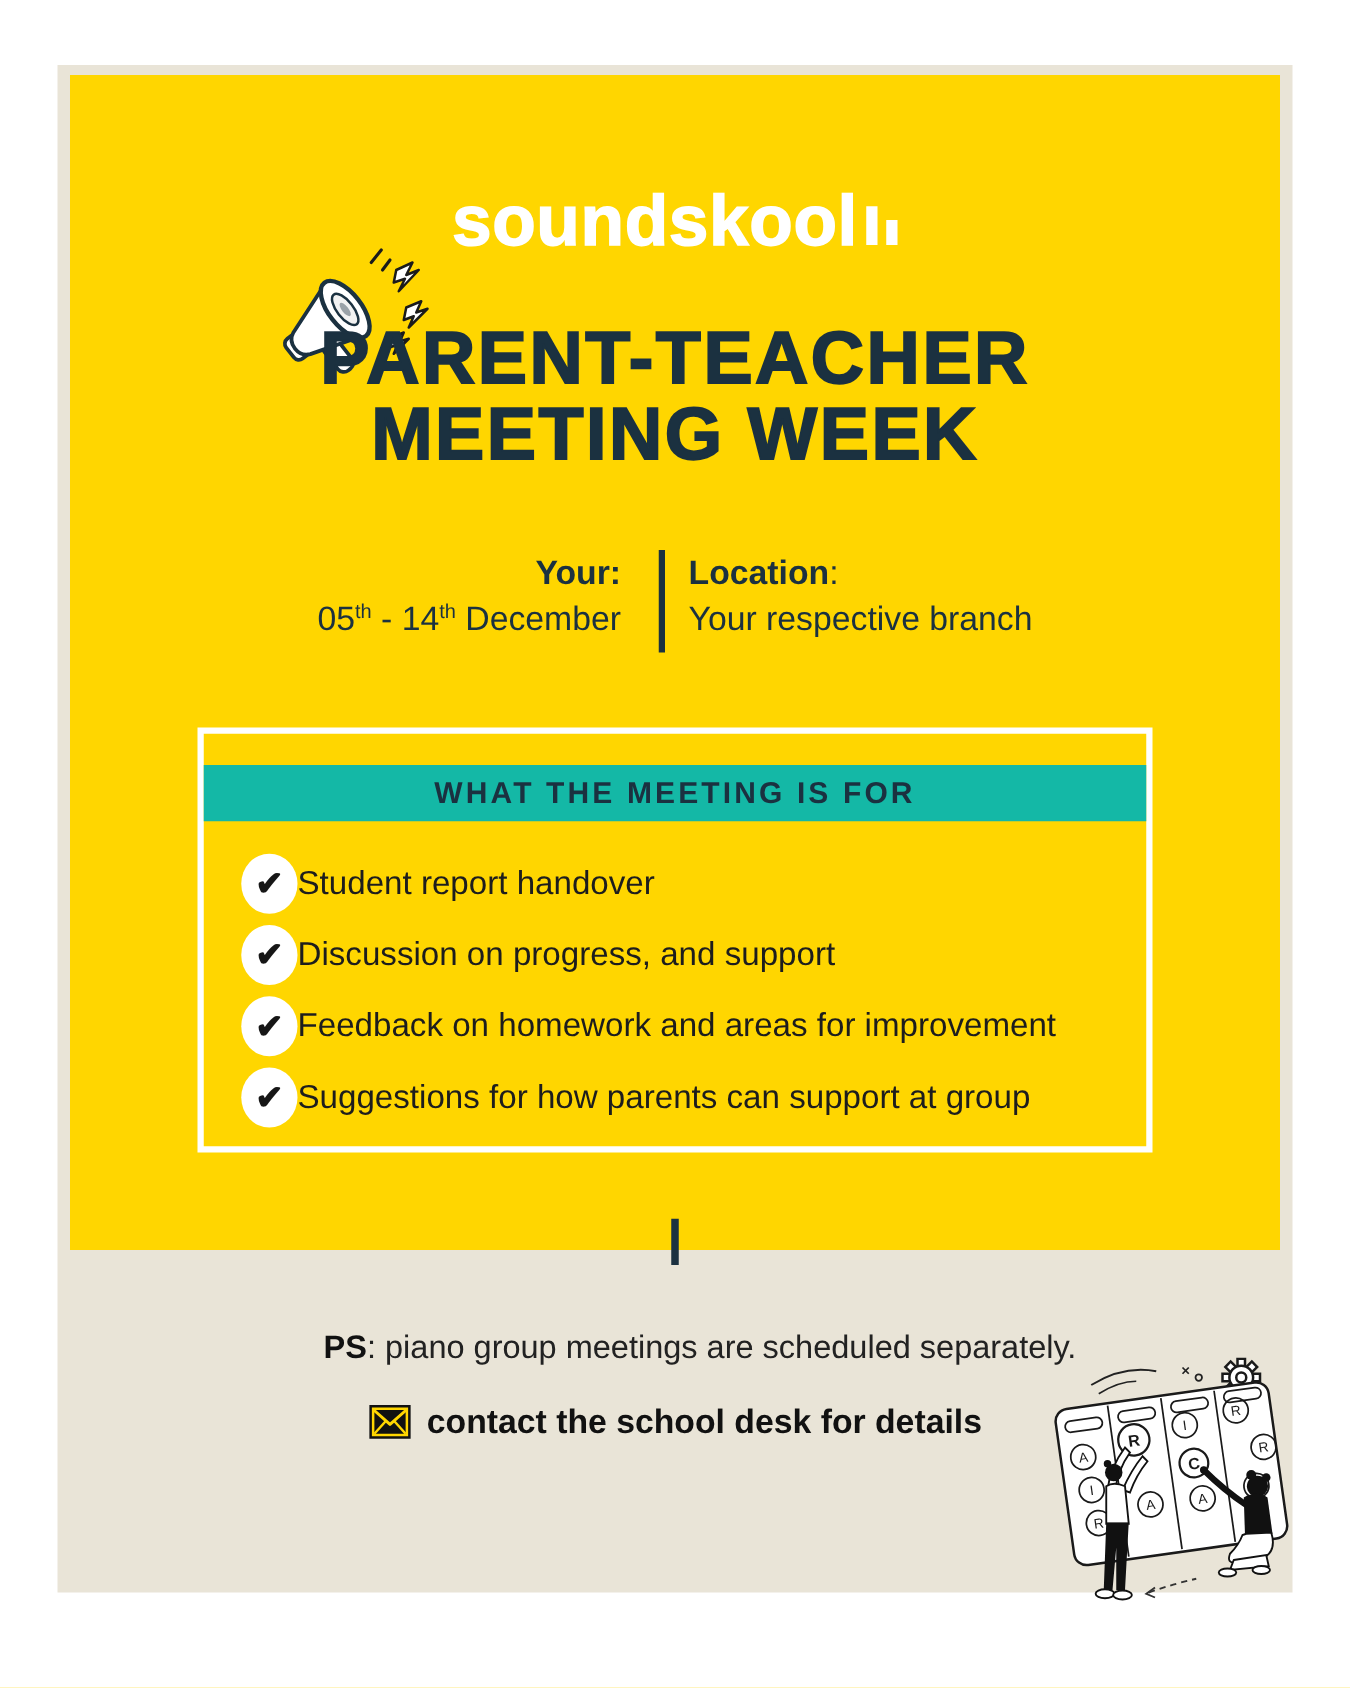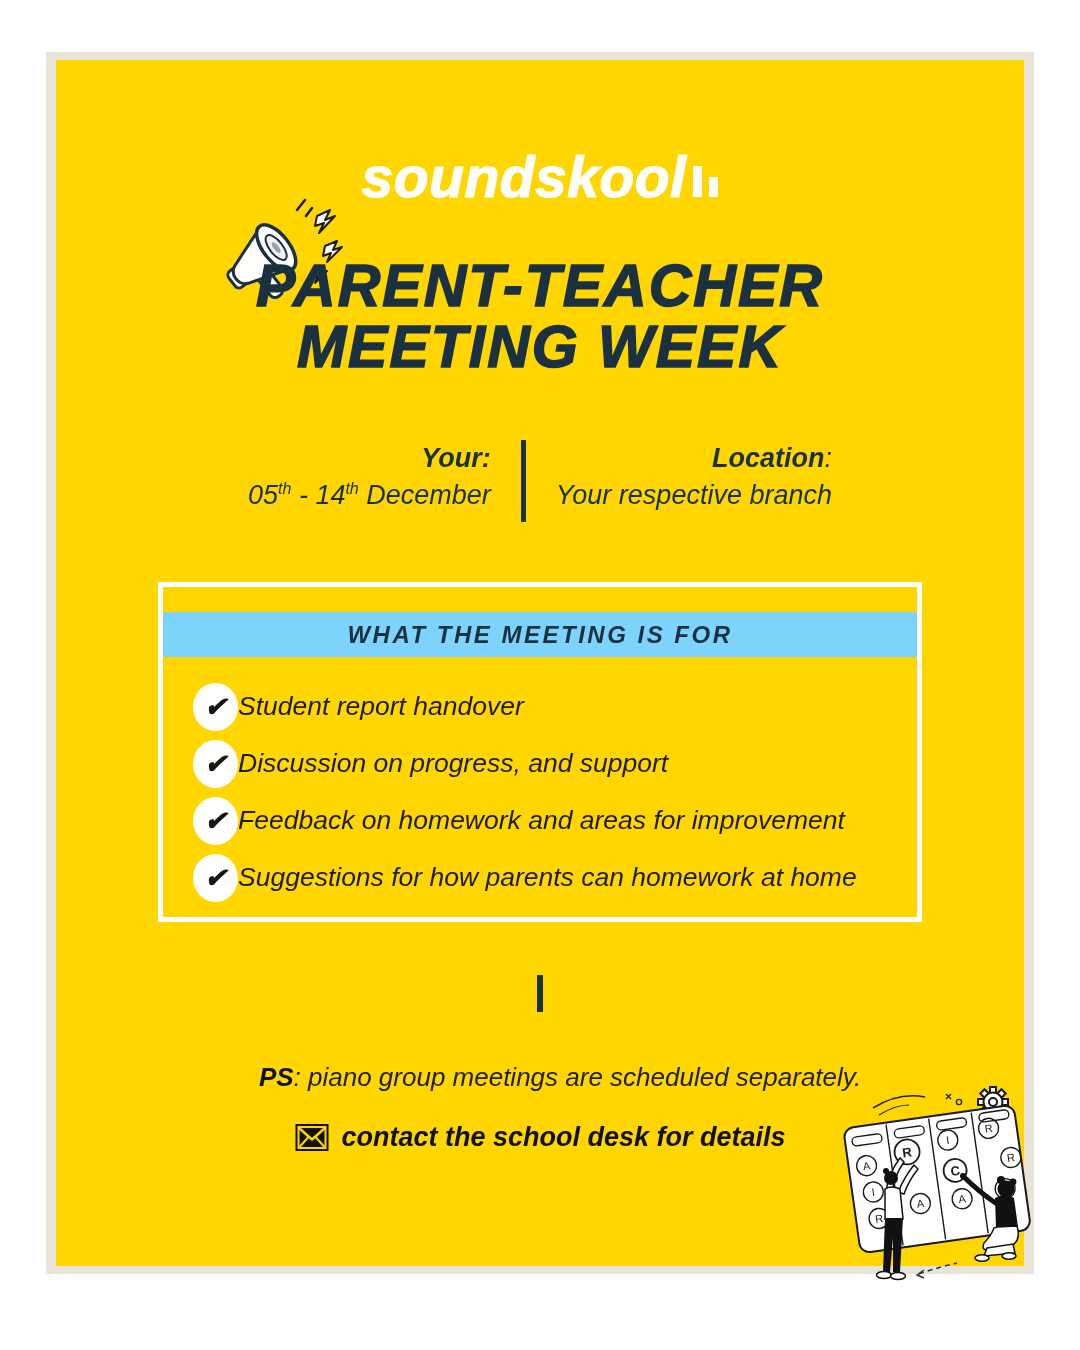--- a/index.html
+++ b/index.html
@@ -1,19 +1,19 @@
 <!DOCTYPE html>
 <html><head>
 <meta charset="utf-8">
 <style>
   * { margin:0; padding:0; box-sizing:border-box; }
   body { background:#ffffff; font-family:"Liberation Sans", sans-serif; }
   .page { position:relative; width:1080px; height:1350px; background:#ffffff; overflow:hidden; }
   .frame { position:absolute; left:46px; top:52px; width:988px; height:1222px; background:#e9e4d7; }
-  .panel { position:absolute; left:56px; top:60px; width:968px; height:1206px; background:#ffd600;font-style:italic; }
+  .panel { position:absolute; left:56px; top:60px; width:968px; height:940px; background:#ffd600; }
 
   
   .logo { position:absolute; top:84px; left:0; width:100%; text-align:center;
           color:#ffffff; font-size:57px; font-weight:800; letter-spacing:0.5px;
           -webkit-text-stroke:1.2px #ffffff; }
   .logo .eq-bar { display:inline-block; background:#ffffff; width:9px; vertical-align:baseline; margin-left:7px; }
   .logo .eq-bar.med { height:31px; }
   .logo .eq-bar.sml { height:20px; }
 
   
@@ -23,30 +23,30 @@
   .title { position:absolute; top:196px; left:0; width:100%; text-align:center;
            color:#1b3140; font-size:59px; line-height:61px; font-weight:800;
            letter-spacing:2px; -webkit-text-stroke:1.6px #1b3140; }
 
   
   .details { position:absolute; top:380px; left:0; width:100%;
              display:flex; justify-content:center; align-items:flex-start;
              color:#1b3140; font-size:27px; line-height:37px; }
   .detail-col { min-width:250px; }
   .detail-col.date { text-align:right; padding-right:30px; }
-  .detail-col.loc  { text-align:right;  padding-left:30px; }
+  .detail-col.loc  { text-align:left;  padding-left:19px; }
   .detail-label { font-weight:bold; }
   .vbar { width:5px; height:82px; background:#1b3140; flex:0 0 auto; }
   sup.ord { font-size:16px; vertical-align:super; line-height:0; }
 
   
   .infobox { position:absolute; left:102px; top:522px; width:764px; height:340px;
              border:5px solid #ffffff; background:#ffd600; }
   .infobox .top-spacer { height:25px; }
-  .band { height:45px; background:#7dd3fc; display:flex; align-items:center; justify-content:center;
+  .band { height:45px; background:#14b8a6; display:flex; align-items:center; justify-content:center;
           color:#1b3140; font-weight:bold; font-size:24px; letter-spacing:2.5px; }
   .check-list { padding:21px 10px 0 30px; }
   .check-row { display:flex; align-items:center; height:57px; }
   .check-bubble { flex:0 0 auto; width:45px; height:48px; border-radius:50%; background:#ffffff;
                   display:flex; align-items:center; justify-content:center;
                   color:#161616; font-size:27px; font-weight:bold; }
   .check-text { color:#1d1d1d; font-size:26.5px; }
 
   
   .mid-divider { position:absolute; left:50%; top:915px; width:6px; height:37px; margin-left:-3px; background:#1b3140; }
@@ -123,21 +123,21 @@
         <div class="check-row">
           <div class="check-bubble">✔</div>
           <div class="check-text">Discussion on progress, and support</div>
         </div>
         <div class="check-row">
           <div class="check-bubble">✔</div>
           <div class="check-text">Feedback on homework and areas for improvement</div>
         </div>
         <div class="check-row">
           <div class="check-bubble">✔</div>
-          <div class="check-text">Suggestions for how parents can homework at home</div>
+          <div class="check-text">Suggestions for how parents can support at group</div>
         </div>
       </div>
     </div>
 
     <div class="mid-divider"></div>
 
     <div class="ps-line">
       <b>PS</b><span>: piano group meetings are scheduled separately.</span>
     </div>
 

